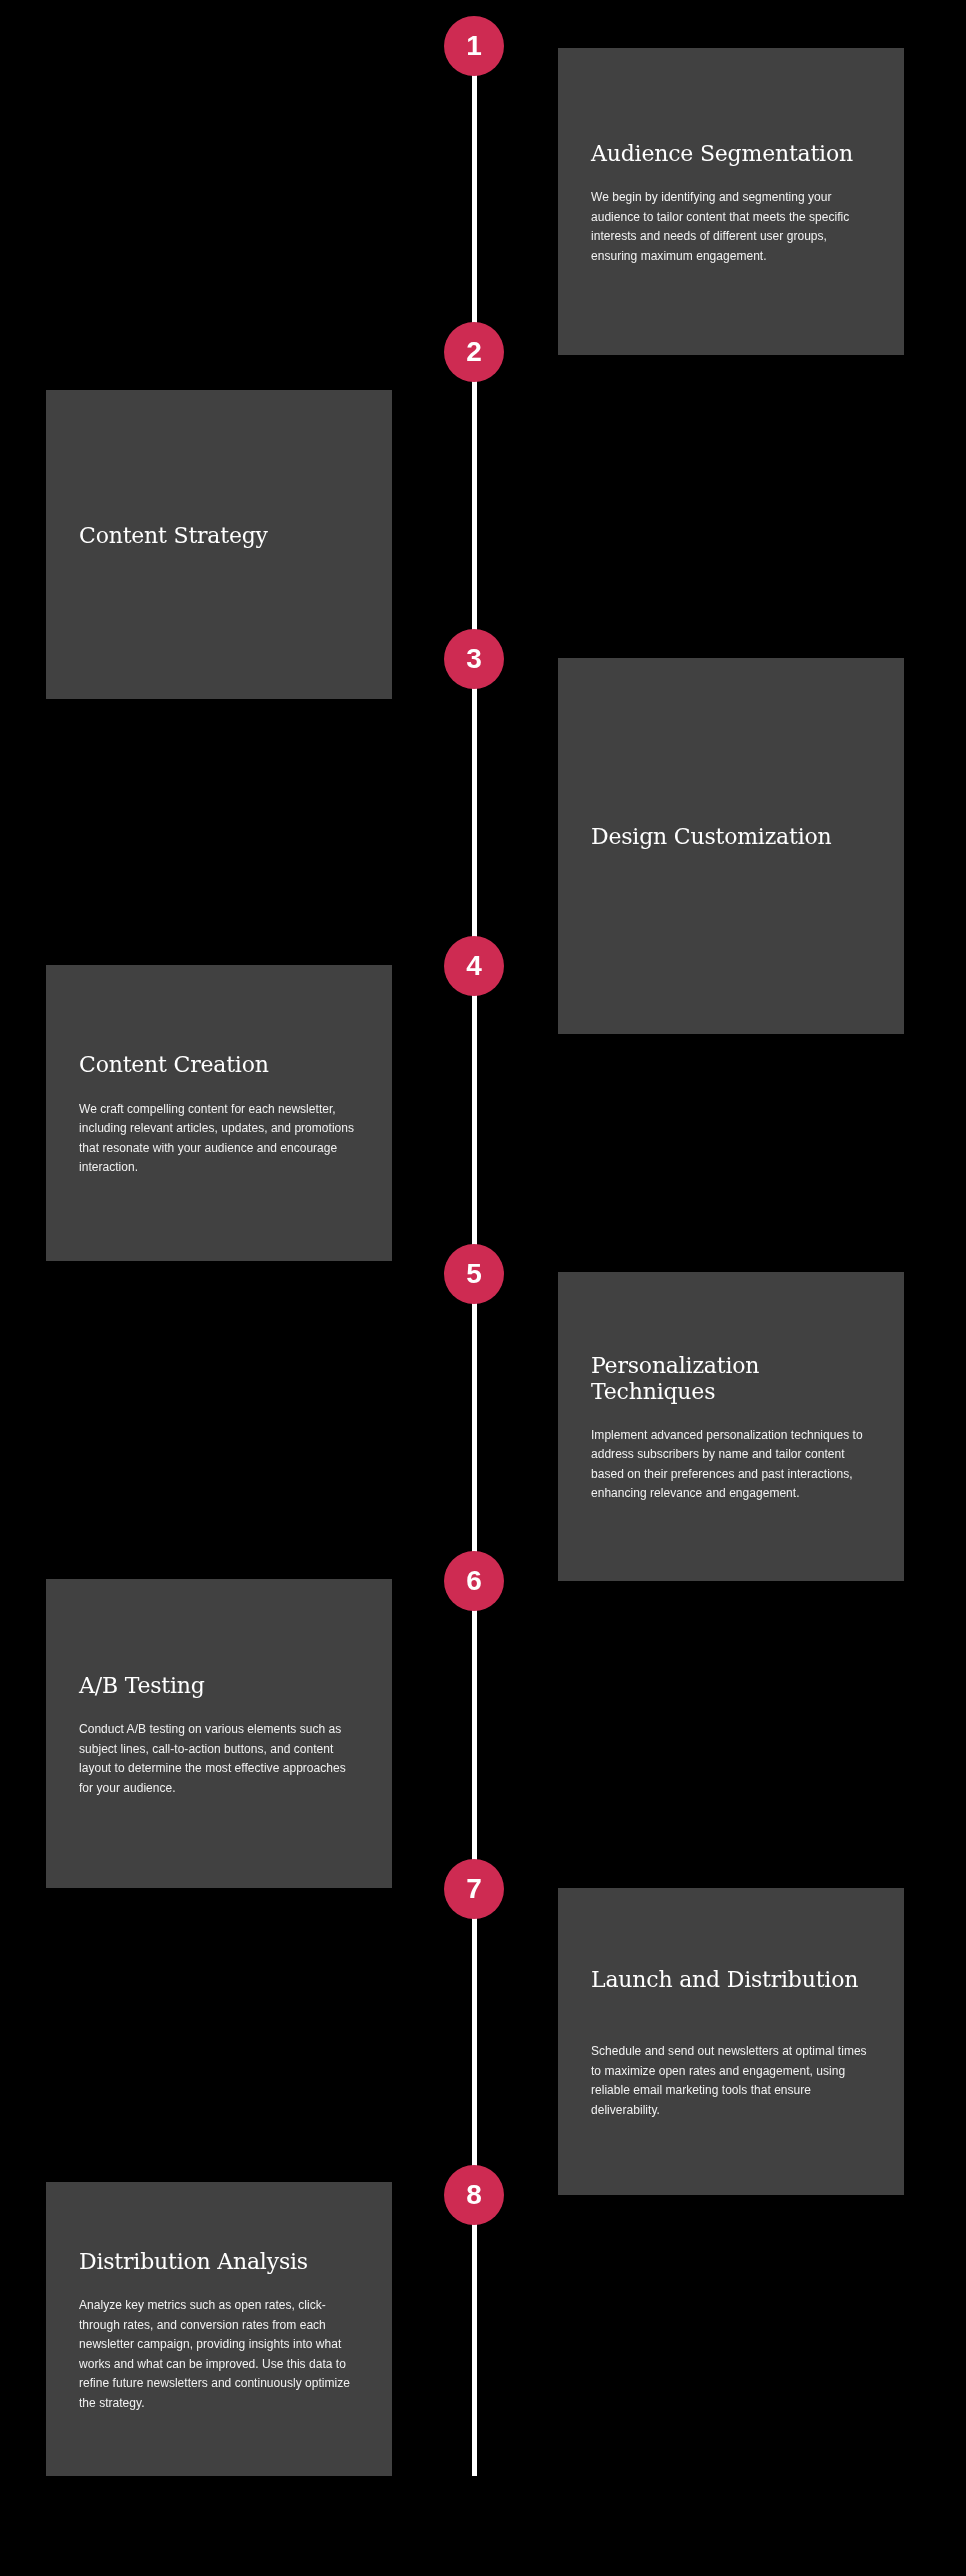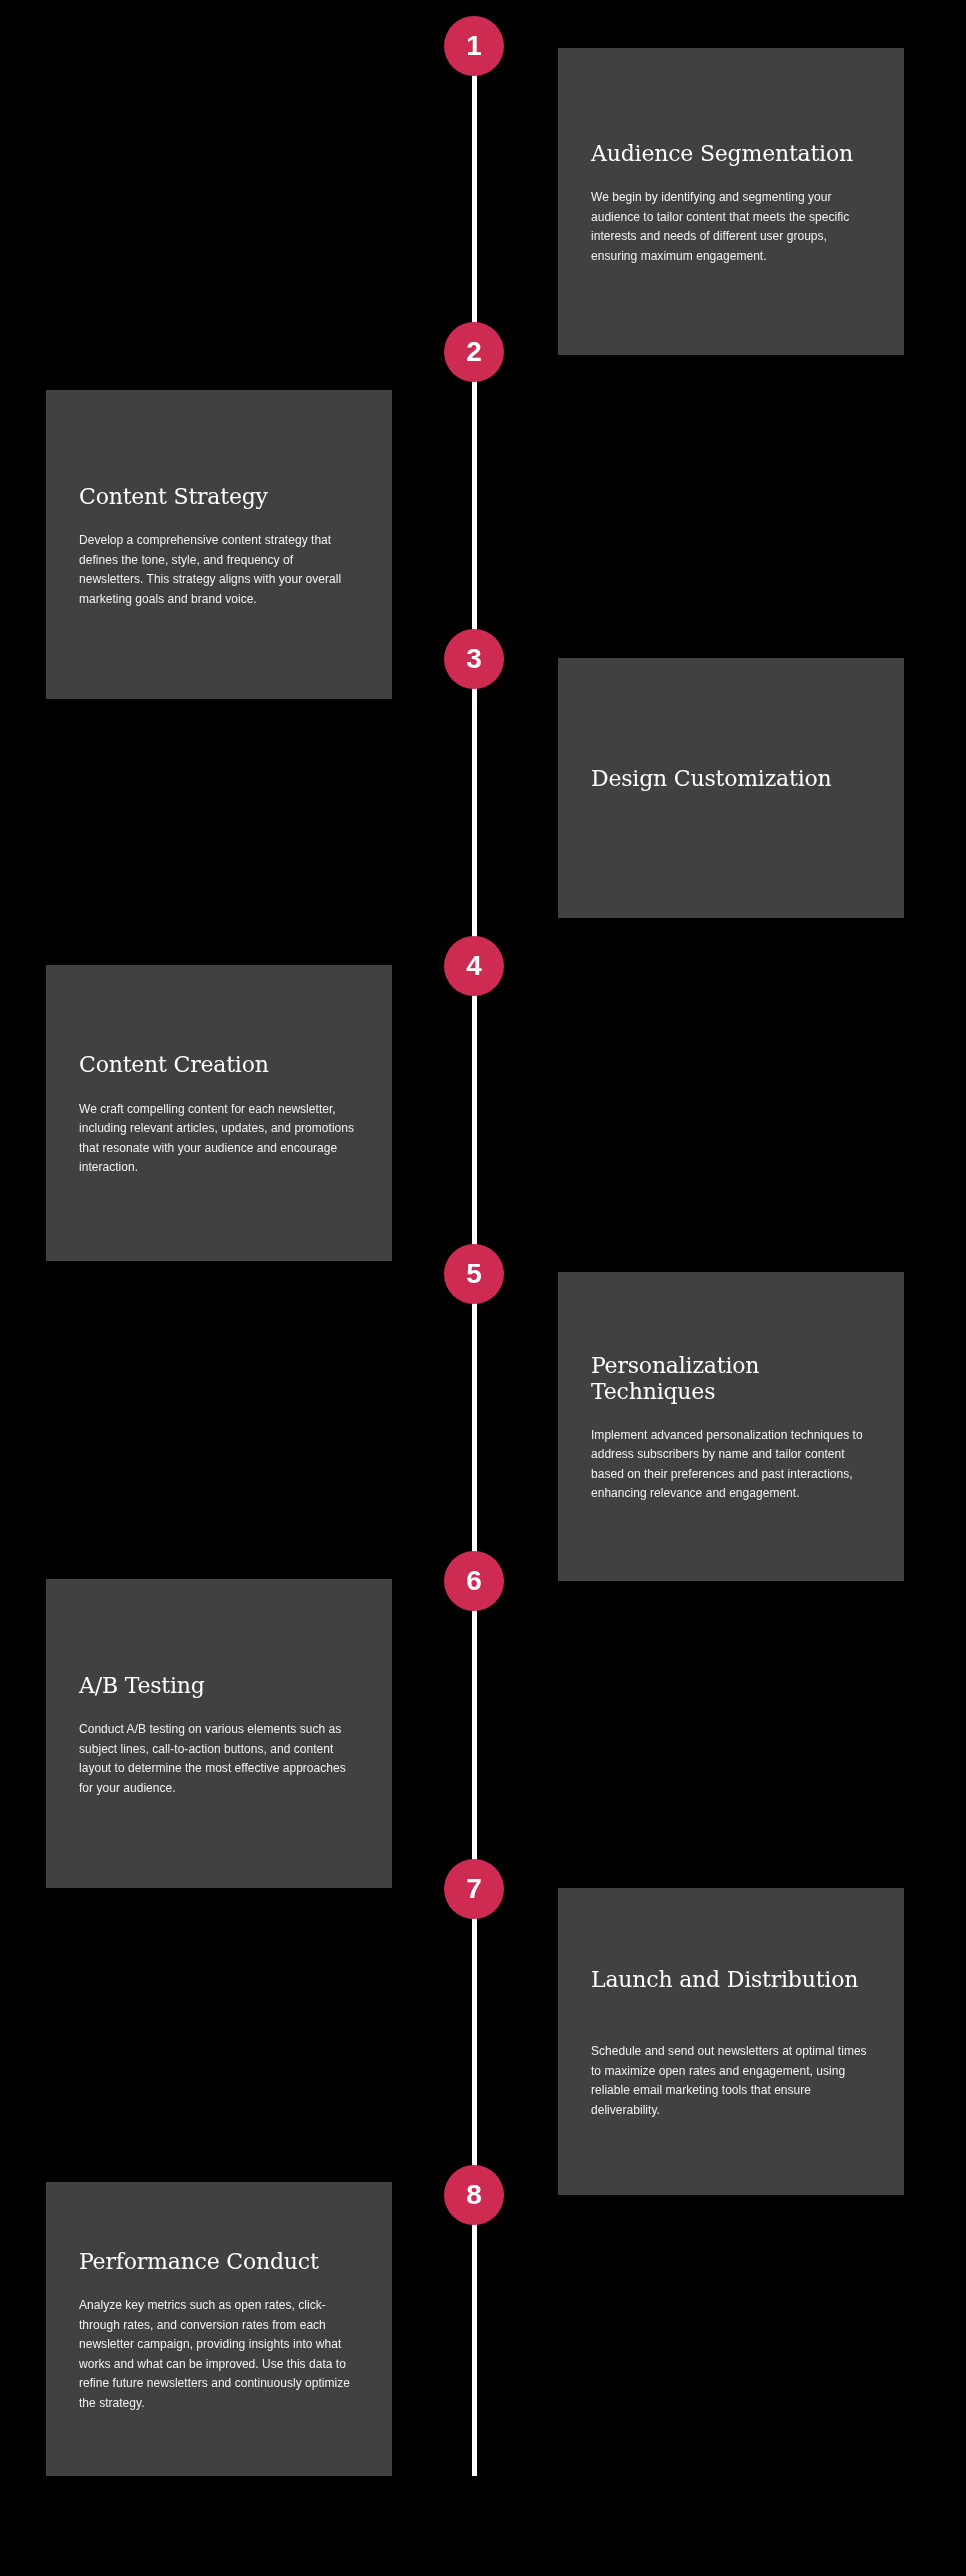--- a/index.html
+++ b/index.html
@@ -101,26 +101,25 @@
   <div id="steps-container">
       <div class="card right" style="top: 48px; height: 307px;">
         <div class="card-title">Audience Segmentation</div>
         <div class="card-body">We begin by identifying and segmenting your audience to tailor content that meets the specific interests and needs of different user groups, ensuring maximum engagement.</div>
       </div>
       <div class="marker" style="top: 16px;">
         <span class="marker-number">1</span>
       </div>
       <div class="card left" style="top: 351px; height: 309px; margin-top: 39px;">
         <div class="card-title">Content Strategy</div>
-        <div class="card-body">Develop a comprehensive content strategy that defines the tone, style, and frequency of newsletters. This strategy aligns with your overall marketing goals and brand voice.</div>
       </div>
       <div class="marker" style="top: 322px;">
         <span class="marker-number">2</span>
       </div>
-      <div class="card right" style="top: 658px; height: 260px;">
+      <div class="card right" style="top: 658px; height: 376px;">
         <div class="card-title">Design Customization</div>
       </div>
       <div class="marker" style="top: 629px;">
         <span class="marker-number">3</span>
       </div>
       <div class="card left" style="top: 965px; height: 296px;">
         <div class="card-title">Content Creation</div>
         <div class="card-body">We craft compelling content for each newsletter, including relevant articles, updates, and promotions that resonate with your audience and encourage interaction.</div>
       </div>
       <div class="marker" style="top: 936px;">
@@ -141,21 +140,21 @@
         <span class="marker-number">6</span>
       </div>
       <div class="card right" style="top: 1888px; height: 307px; gap: 28px;">
         <div class="card-title">Launch and Distribution</div>
         <div class="card-body">Schedule and send out newsletters at optimal times to maximize open rates and engagement, using reliable email marketing tools that ensure deliverability.</div>
       </div>
       <div class="marker" style="top: 1859px;">
         <span class="marker-number">7</span>
       </div>
       <div class="card left" style="top: 2182px; height: 294px;">
-        <div class="card-title">Performance Conduct</div>
+        <div class="card-title">Distribution Analysis</div>
         <div class="card-body">Analyze key metrics such as open rates, click-through rates, and conversion rates from each newsletter campaign, providing insights into what works and what can be improved. Use this data to refine future newsletters and continuously optimize the strategy.</div>
       </div>
       <div class="marker" style="top: 2165px;">
         <span class="marker-number">8</span>
       </div>
     </div>
 
 </div>
 
 

